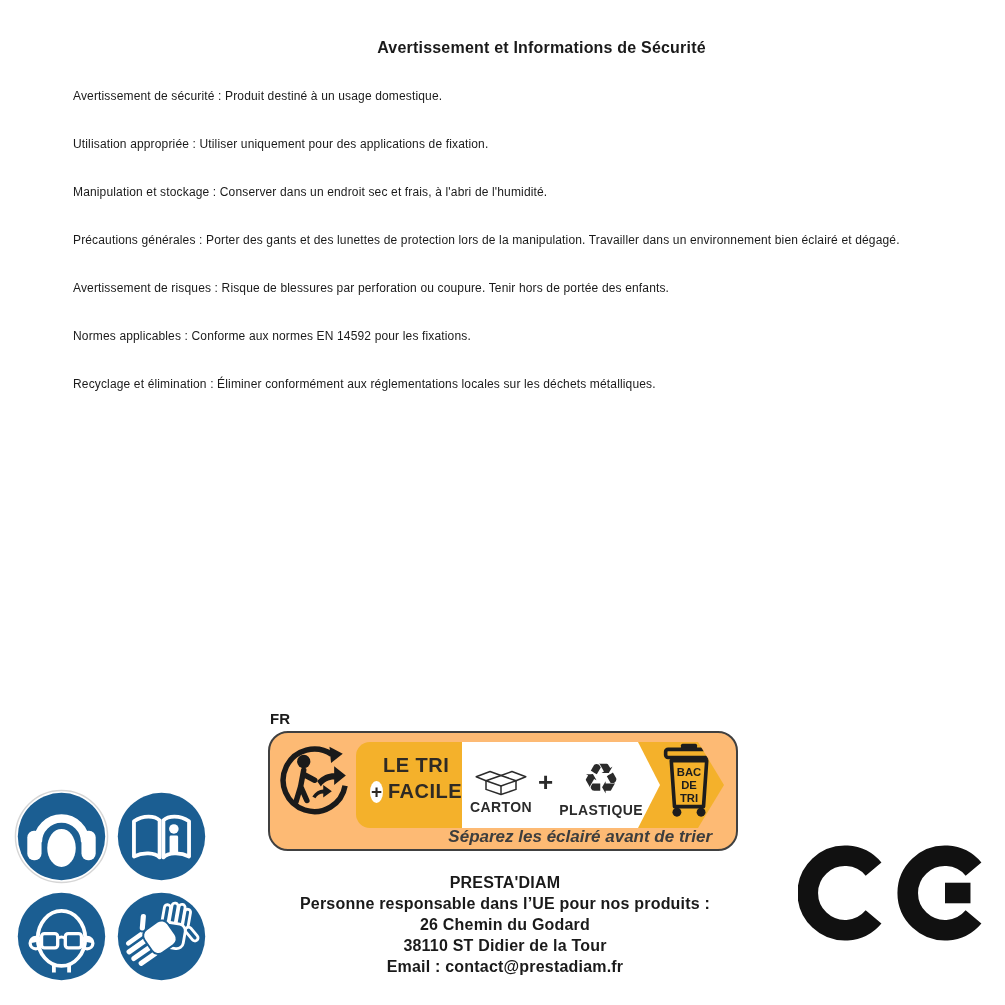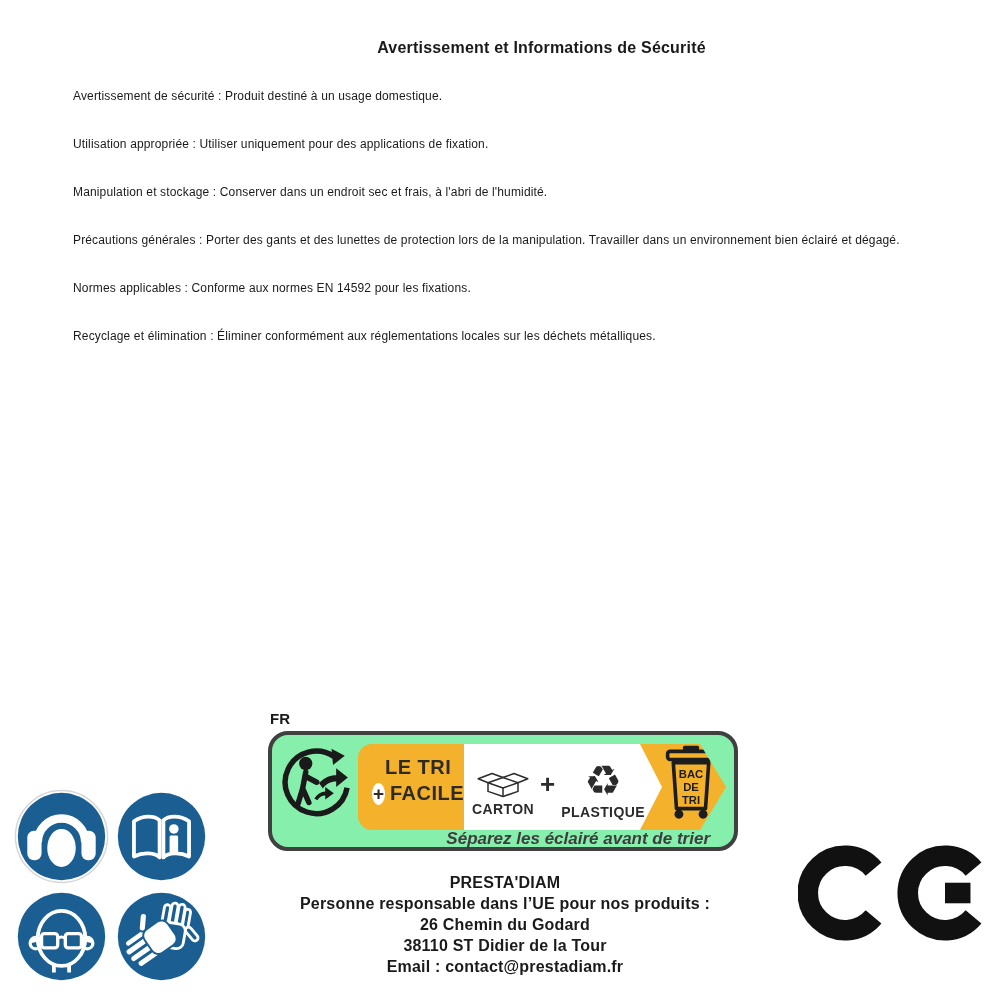--- a/index.html
+++ b/index.html
@@ -21,22 +21,22 @@
   
   .icon-grid{
     position:absolute;left:14px;top:789px;
     display:grid;grid-template-columns:95px 95px;gap:5px;
   }
   .icon-grid svg{display:block;}
   
   .recycling{position:absolute;left:268px;top:710px;width:524px;}
   .fr{font-size:15px;font-weight:bold;margin:0 0 4px 2px;}
   .banner{
-    position:relative;width:470px;height:120px;background:#86efac;
-    border:4px solid #404040;border-radius:20px;box-sizing:border-box;
+    position:relative;width:470px;height:120px;background:#fdba74;
+    border:2px solid #404040;border-radius:20px;box-sizing:border-box;
   }
   .triman{position:absolute;left:8px;top:6px;}
   .ribbon{
     position:absolute;left:86px;top:9px;width:368px;height:86px;
     background:#f4b12b;border-radius:14px;
     clip-path:polygon(0 0, calc(100% - 26px) 0, 100% 50%, calc(100% - 26px) 100%, 0 100%);
     display:flex;align-items:stretch;
   }
   .tri-label{width:106px;box-sizing:border-box;padding:12px 0 0 14px;color:#2f2a24;}
   .tri-line1{font-size:20px;font-weight:800;margin-left:13px;letter-spacing:.5px;}
@@ -77,20 +77,21 @@
 
 <main>
 
   <h1 class="page-title">Avertissement et Informations de Sécurité</h1>
 
   <section class="paragraphs">
     <p>Avertissement de sécurité : Produit destiné à un usage domestique.</p>
     <p>Utilisation appropriée : Utiliser uniquement pour des applications de fixation.</p>
     <p>Manipulation et stockage : Conserver dans un endroit sec et frais, à l'abri de l'humidité.</p>
     <p>Précautions générales : Porter des gants et des lunettes de protection lors de la manipulation. Travailler dans un environnement bien éclairé et dégagé.</p>
+    <p>Avertissement de risques : Risque de blessures par perforation ou coupure. Tenir hors de portée des enfants.</p>
     <p>Normes applicables : Conforme aux normes EN 14592 pour les fixations.</p>
     <p>Recyclage et élimination : Éliminer conformément aux réglementations locales sur les déchets métalliques.</p>
   </section>
 
   <section class="icon-grid">
     <svg width="95" height="95" viewBox="0 0 100 100">
       <circle cx="50" cy="50" r="48.5" fill="#ffffff" stroke="#d6d6d6" stroke-width="1.5"></circle>
       <circle cx="50" cy="50" r="46" fill="#1b5e92"></circle>
       <path d="M25 56 A25 25 0 0 1 75 56" stroke="#ffffff" stroke-width="9" fill="none"></path>
       <rect x="14" y="44" width="15" height="31" rx="7" fill="#ffffff"></rect>

